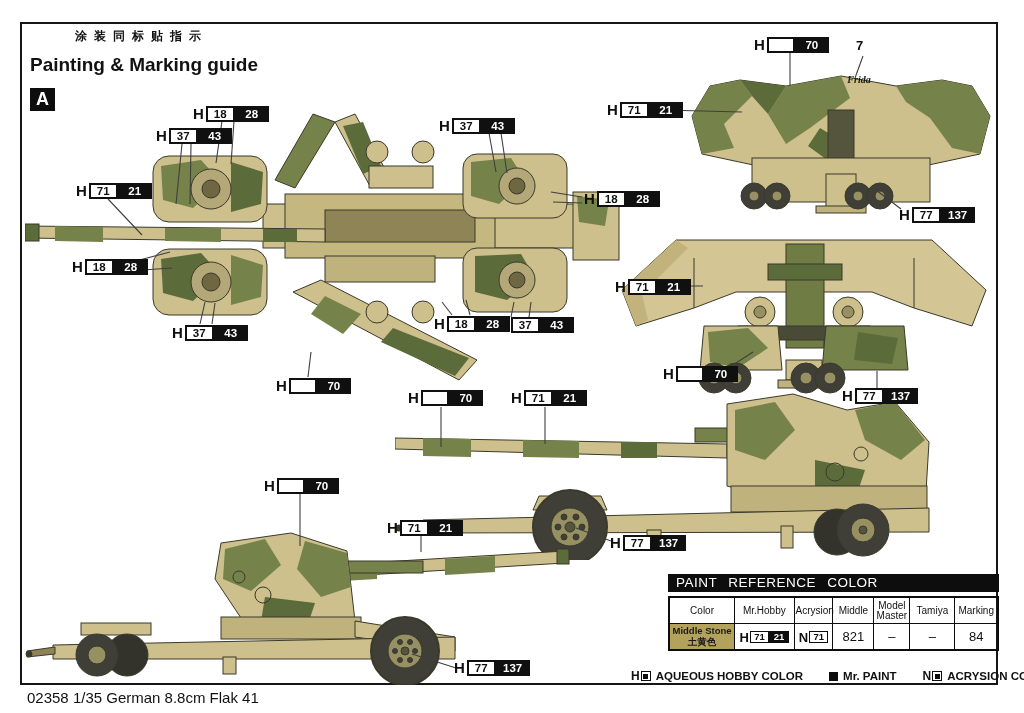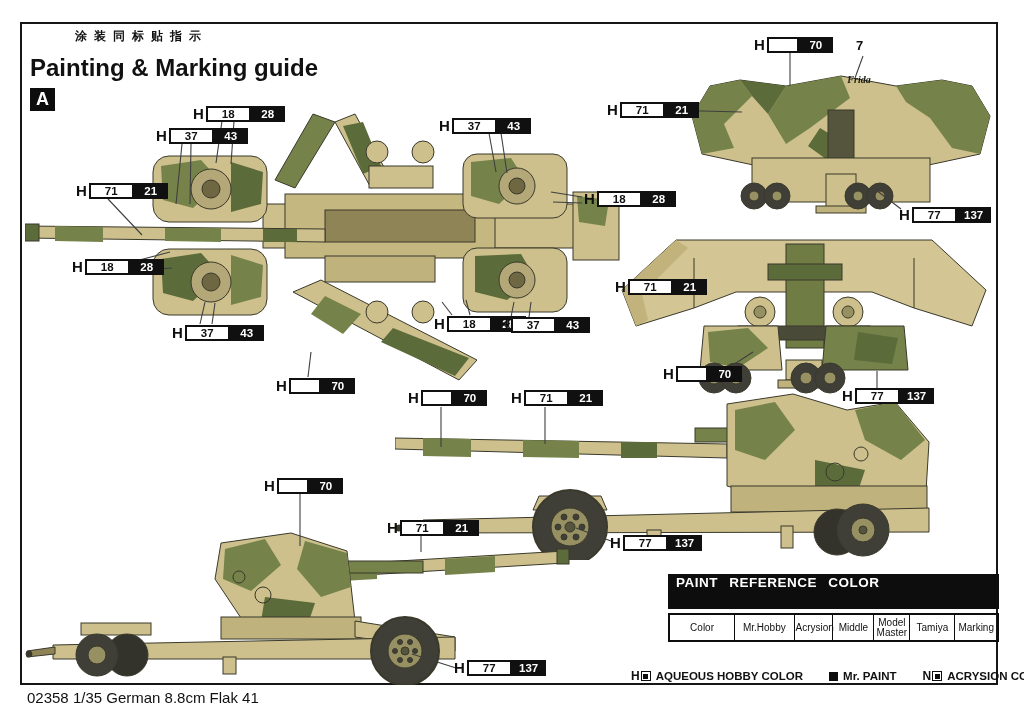--- a/index.html
+++ b/index.html
@@ -3,43 +3,43 @@
 <meta charset="utf-8">
 <style>
   html,body { margin:0; padding:0; }
   body {
     width:1024px; height:713px; background:#ffffff; position:relative;
     font-family:"Liberation Sans", sans-serif; color:#111; overflow:hidden;
   }
   .frame { position:absolute; left:20px; top:22px; width:978px; height:663px;
     border:2px solid #161616; box-sizing:border-box; }
   .title-cn { position:absolute; left:31px; top:28px; font-size:12px; font-weight:bold; letter-spacing:7px;margin-left:44px; }
-  .title-en { position:absolute; left:30px; top:54px; font-size:24px; font-weight:bold; }
+  .title-en { position:absolute; left:30px; top:54px; font-size:19px; font-weight:bold; }
   .badge-a { position:absolute; left:30px; top:88px; width:25px; height:23px; background:#0d0d0d;
     color:#fff; font-size:18px; font-weight:bold; text-align:center; line-height:23px; }
   .footer { position:absolute; left:27px; top:689px; font-size:15px; font-weight:normal; }
 
   svg.illu { position:absolute; }
   svg.leaders { position:absolute; left:0; top:0; pointer-events:none; }
 
   
   .co { position:absolute; display:flex; align-items:center; font-weight:bold; color:#101010; height:17px; }
   .co .h  { font-size:15px; margin-right:2px; line-height:16px; }
   .co .wb { box-sizing:border-box; border:2px solid #101010; background:#fff; min-width:28px; height:16px;
-            font-size:11.5px; line-height:12px; text-align:right; padding:0 14px; }
+            font-size:11.5px; line-height:12px; text-align:right; padding:0 6px; }
   .co .bb { background:#101010; color:#fff; min-width:28px; height:16px; font-size:11.5px;
             line-height:16px; text-align:center; padding:0 3px; }
   .decal-num { position:absolute; left:856px; top:38px; font-size:13px; font-weight:bold; }
   .decal-txt { position:absolute; left:836px; top:74px; width:46px; text-align:center;
     font-family:"Liberation Serif", serif; font-style:italic; font-weight:bold; font-size:10px; color:#1a1a12; }
 
   
   .ptable { position:absolute; left:668px; top:574px; width:331px; }
-  .pt-title { background:#0d0d0d; color:#fff; font-weight:bold; font-size:13.5px;
-    letter-spacing:0.5px; word-spacing:7px; padding:1px 8px 19px; }
+  .pt-title { background:#0d0d0d; color:#fff; font-weight:normal; font-size:13.5px;
+    letter-spacing:0.5px; word-spacing:7px; padding:1px 8px 2px; }
   table.pt { border-collapse:collapse; margin-top:4px; width:100%; border:2px solid #0d0d0d; table-layout:fixed; }
   .pt th, .pt td { border:1px solid #0d0d0d; text-align:center; vertical-align:middle; padding:1px; }
   .pt th { font-size:10px; font-weight:normal; height:23px; line-height:10px; }
   .pt td { height:23px; }
   .row-mid { background:#b3a25b; color:#1a1a1a; }
   .row-dg  { background:#5e7041; color:#ffffff; }
   .nm-en { font-size:9.5px; font-weight:bold; line-height:10px; }
   .nm-cn { font-size:9.5px; font-weight:bold; line-height:11px; }
   .chip-cell { white-space:nowrap; }
   .chip-h { font-size:13px; font-weight:bold; margin-right:1px; vertical-align:middle; }
@@ -402,20 +402,36 @@
     <tbody>
         <tr>
       <th>Color</th>
       <th>Mr.Hobby</th>
       <th>Acrysion</th>
       <th>Middle</th>
       <th>Model Master</th>
       <th>Tamiya</th>
       <th>Marking</th>
     </tr>
+    <tr>
+      <td class="row-mid">
+        <div class="nm-en">Middle Stone</div>
+        <div class="nm-cn">土黄色</div>
+      </td>
+      <td class="chip-cell">
+        <span class="chip-h">H</span><span class="wb2">71</span><span class="bb2">21</span>
+      </td>
+      <td class="chip-cell">
+        <span class="chip-h">N</span><span class="wb2">71</span>
+      </td>
+      <td class="num">821</td>
+      <td class="num">–</td>
+      <td class="num">–</td>
+      <td class="num">84</td>
+    </tr>
   </tbody>
     </table>
 </div>
 
 <div class="legend">
   <span class="lg-group">
     <span class="lg-h">H</span>
     <span class="lbox"></span>
     <span>AQUEOUS HOBBY COLOR</span>
   </span>

